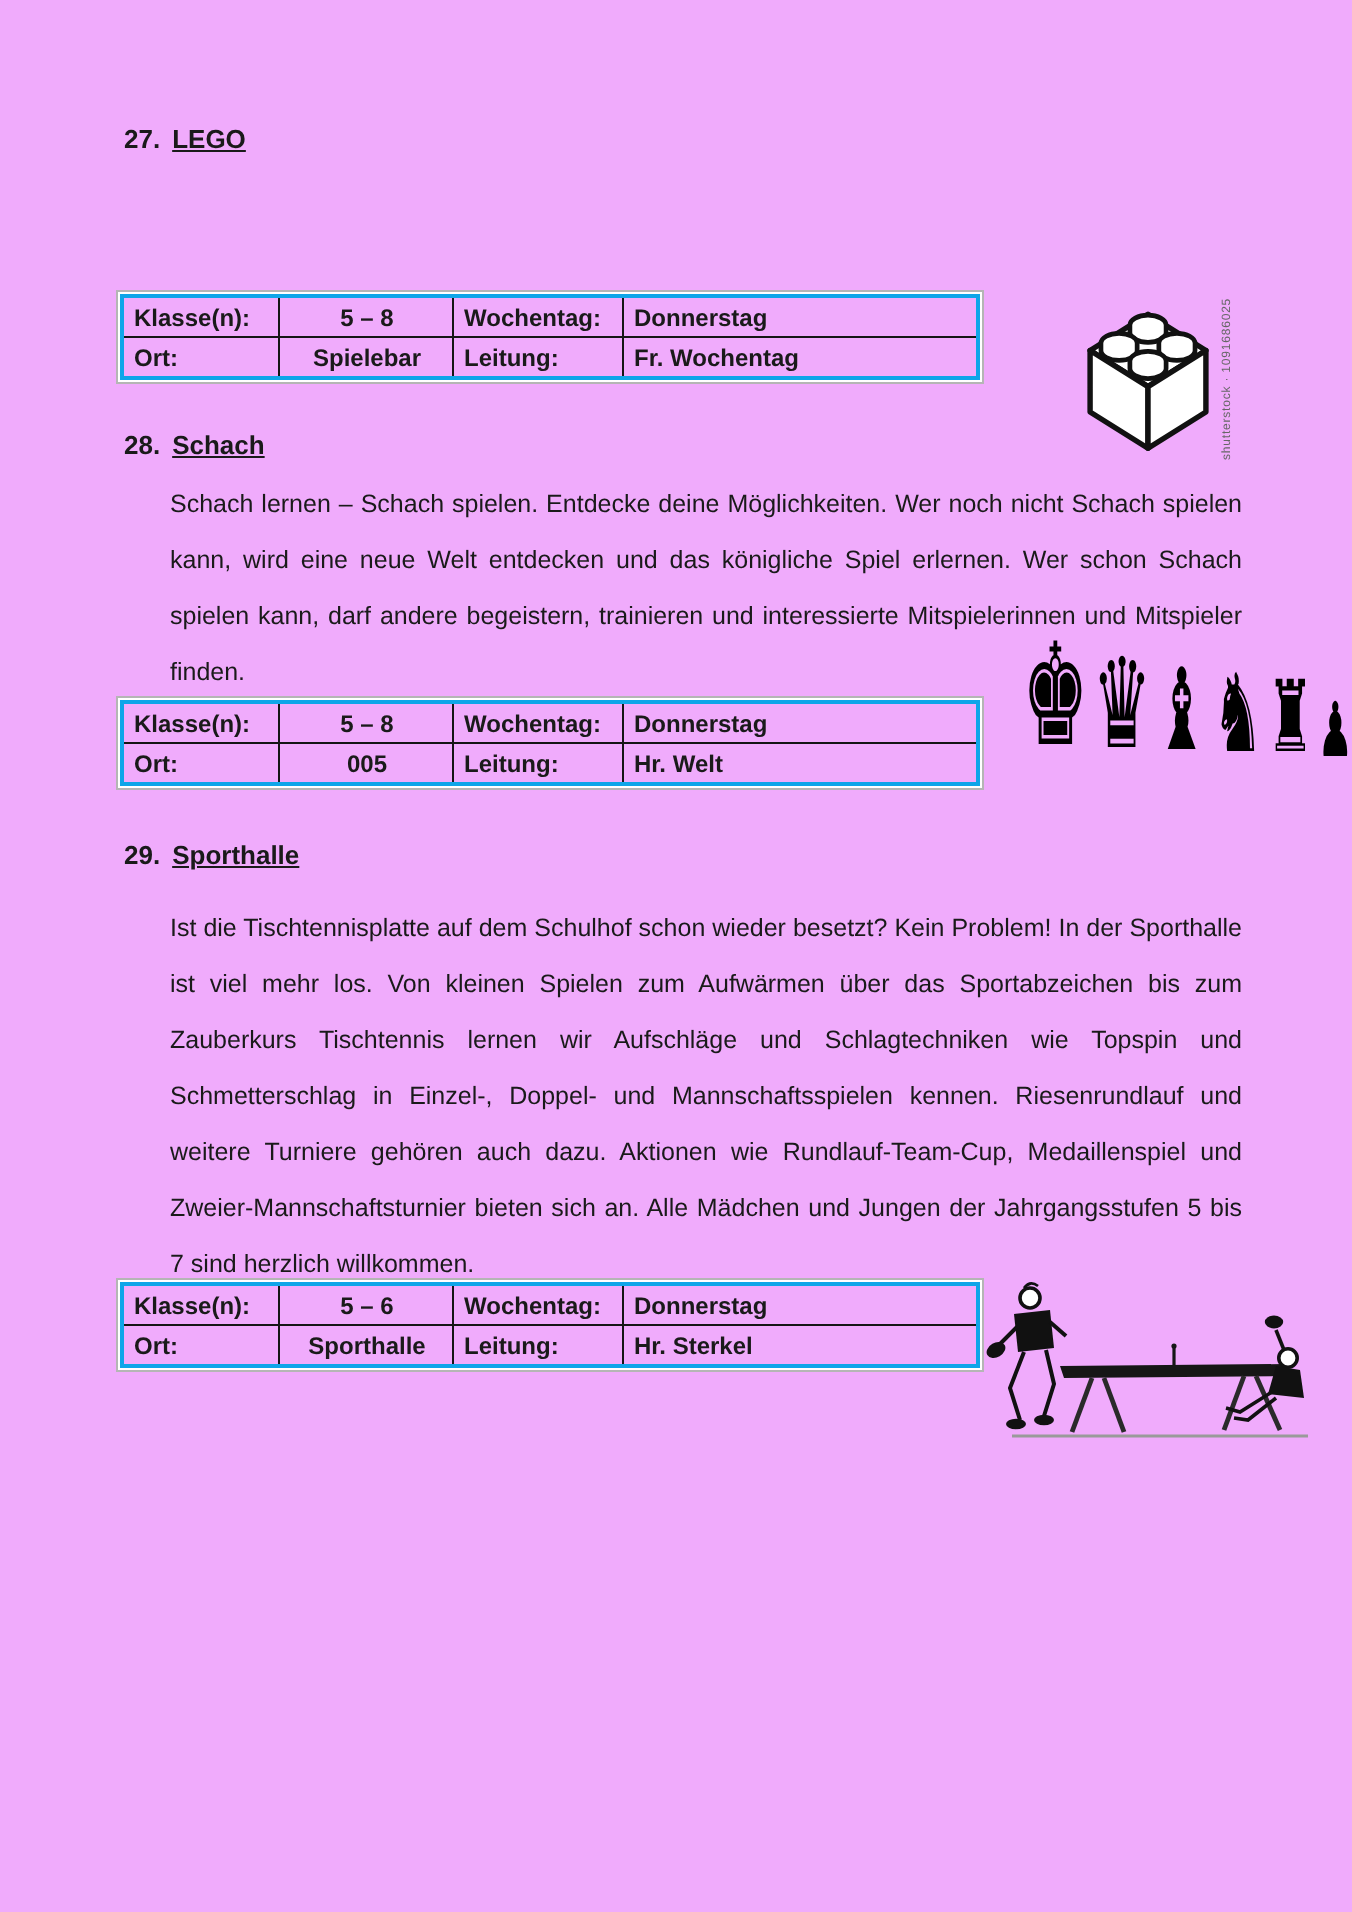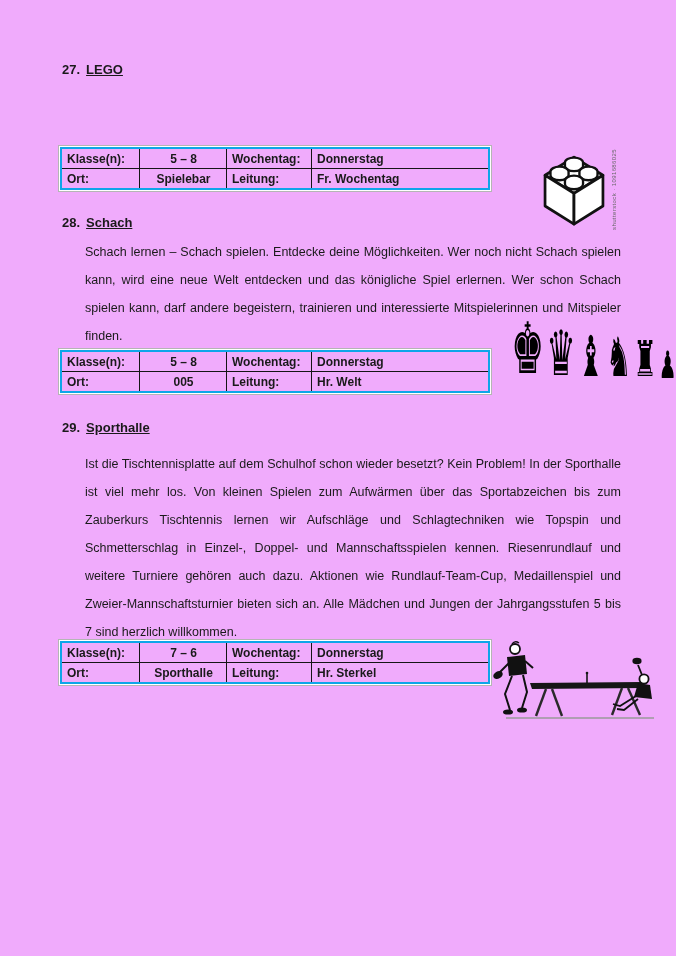--- a/index.html
+++ b/index.html
@@ -118,21 +118,21 @@
     <span class="num">29.</span><span class="ttl">Sporthalle</span>
   </div>
 
   <div class="para" style="top:450px;">Ist die Tischtennisplatte auf dem Schulhof schon wieder besetzt? Kein Problem! In der Sporthalle ist viel mehr los. Von kleinen Spielen zum Aufwärmen über das Sportabzeichen bis zum Zauberkurs Tischtennis lernen wir Aufschläge und Schlagtechniken wie Topspin und Schmetterschlag in Einzel-, Doppel- und Mannschaftsspielen kennen. Riesenrundlauf und weitere Turniere gehören auch dazu. Aktionen wie Rundlauf-Team-Cup, Medaillenspiel und Zweier-Mannschaftsturnier bieten sich an. Alle Mädchen und Jungen der Jahrgangsstufen 5 bis 7 sind herzlich willkommen.</div>
 
   <div class="tbl-wrap" style="top:641px;">
     <table class="info">
       <tbody>
           <tr>
         <td class="c1">Klasse(n):</td>
-        <td class="c2">7 – 6</td>
+        <td class="c2">5 – 6</td>
         <td class="c3">Wochentag:</td>
         <td class="c4">Donnerstag</td>
       </tr>
       <tr>
         <td class="c1">Ort:</td>
         <td class="c2">Sporthalle</td>
         <td class="c3">Leitung:</td>
         <td class="c4">Hr. Sterkel</td>
       </tr>
     </tbody>

